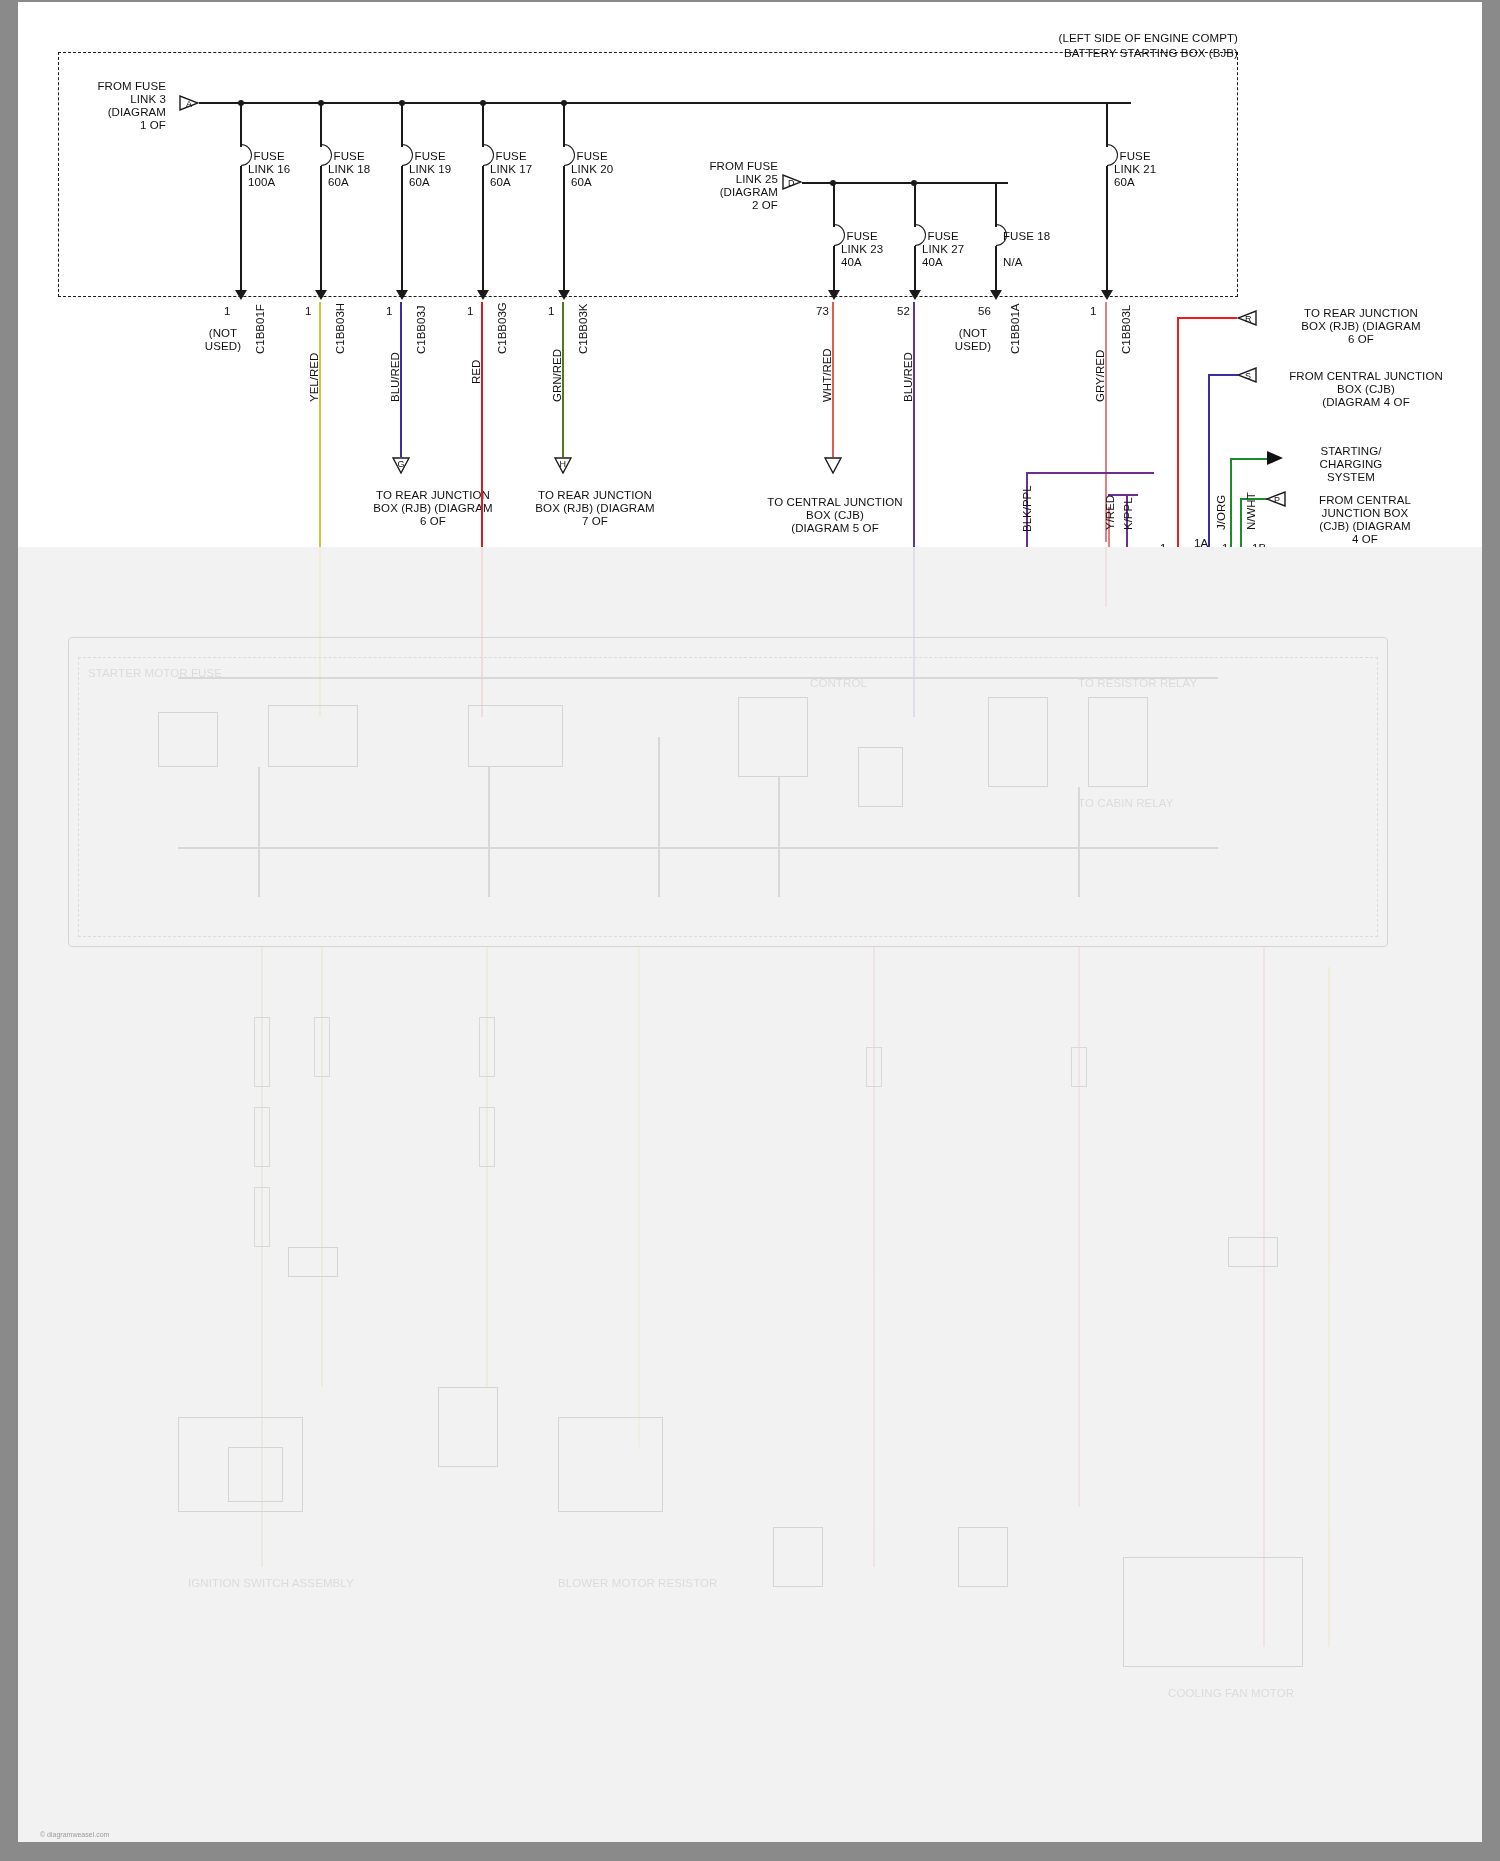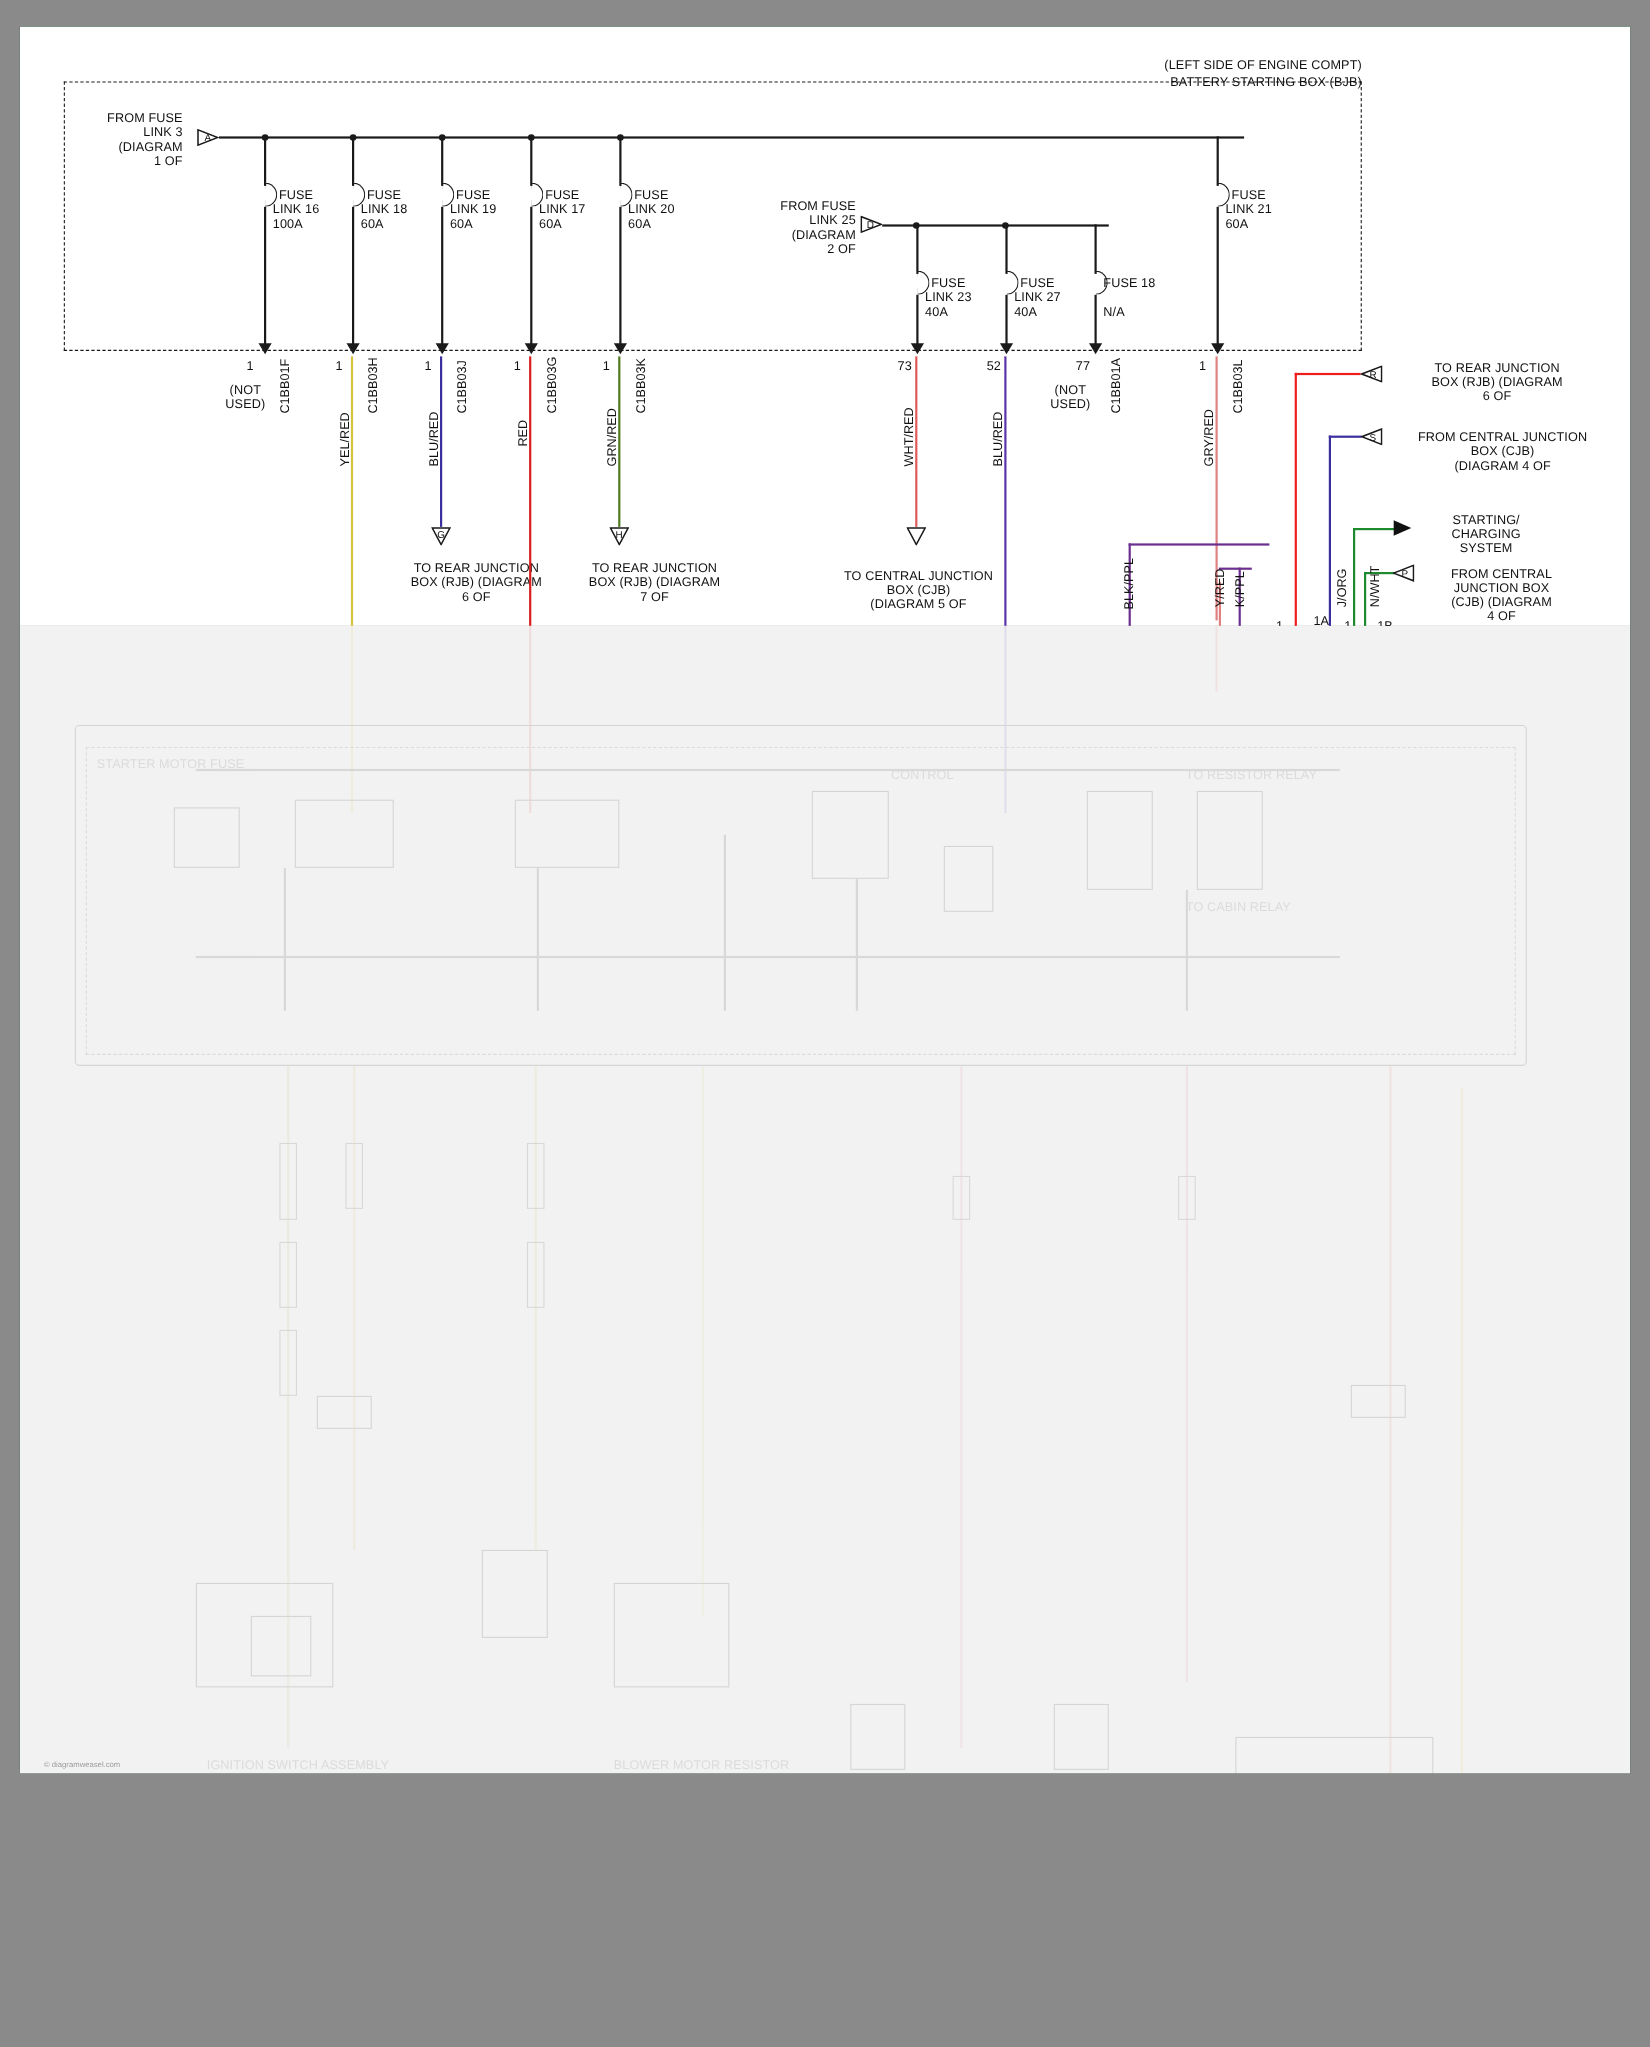--- a/index.html
+++ b/index.html
@@ -2,22 +2,22 @@
 <html><head>
 <meta charset="utf-8">
 <style>
   * { box-sizing: border-box; }
   html, body { margin:0; padding:0; background:#8a8a8a; }
   body { width:1500px; height:1861px; position:relative;
          font-family:"Liberation Sans", sans-serif; }
 
   
   #sheet {
-    position:absolute; left:18px; top:24px; width:1464px; height:1588px;
-    background:#14532d; overflow:hidden;
+    position:absolute; left:18px; top:2px; width:1464px; height:1840px;
+    background:#0f172a; overflow:hidden;
   }
   
   #topband {
     position:absolute; left:0; top:0; width:1464px; height:545px;
     background:#ffffff;
   }
   
   #lowerband {
     position:absolute; left:0; top:545px; width:1464px; height:1295px;
     background:#f2f2f2;
@@ -209,21 +209,21 @@
     <div class="lbl" style="left:879px; top:303px;">52</div>
     <div class="vlbl" style="left:884px; top:400px;">BLU/RED</div>
     <div class="wire" style="left:895px; top:300px; height:245px; background:#5d34a8;"></div>
 
     <div class="ln vl" style="left:977px; top:180px; height:45px;"></div>
     <div class="fuse" style="left:978px; top:222px;"></div>
     <div class="ln vl" style="left:977px; top:244px; height:48px;"></div>
     <div class="arw-d" style="left:972px; top:288px;"></div>
     <div class="lbl" style="left:985px; top:228px;">FUSE 18</div>
     <div class="lbl" style="left:985px; top:254px;">N/A</div>
-    <div class="lbl" style="left:960px; top:303px;">77</div>
+    <div class="lbl" style="left:960px; top:303px;">56</div>
     <div class="vlbl" style="left:991px; top:352px;">C1BB01A</div>
     <div class="lbl c" style="left:920px; top:325px; width:70px;">(NOT
 USED)</div>
 
     <div class="ln vl" style="left:1088px; top:100px; height:45px;"></div>
     <div class="fuse" style="left:1089px; top:142px;"></div>
     <div class="ln vl" style="left:1088px; top:164px; height:127px;"></div>
     <div class="arw-d" style="left:1083px; top:288px;"></div>
     <div class="lbl" style="left:1096px; top:148px;">FUSE
 LINK 21</div>

